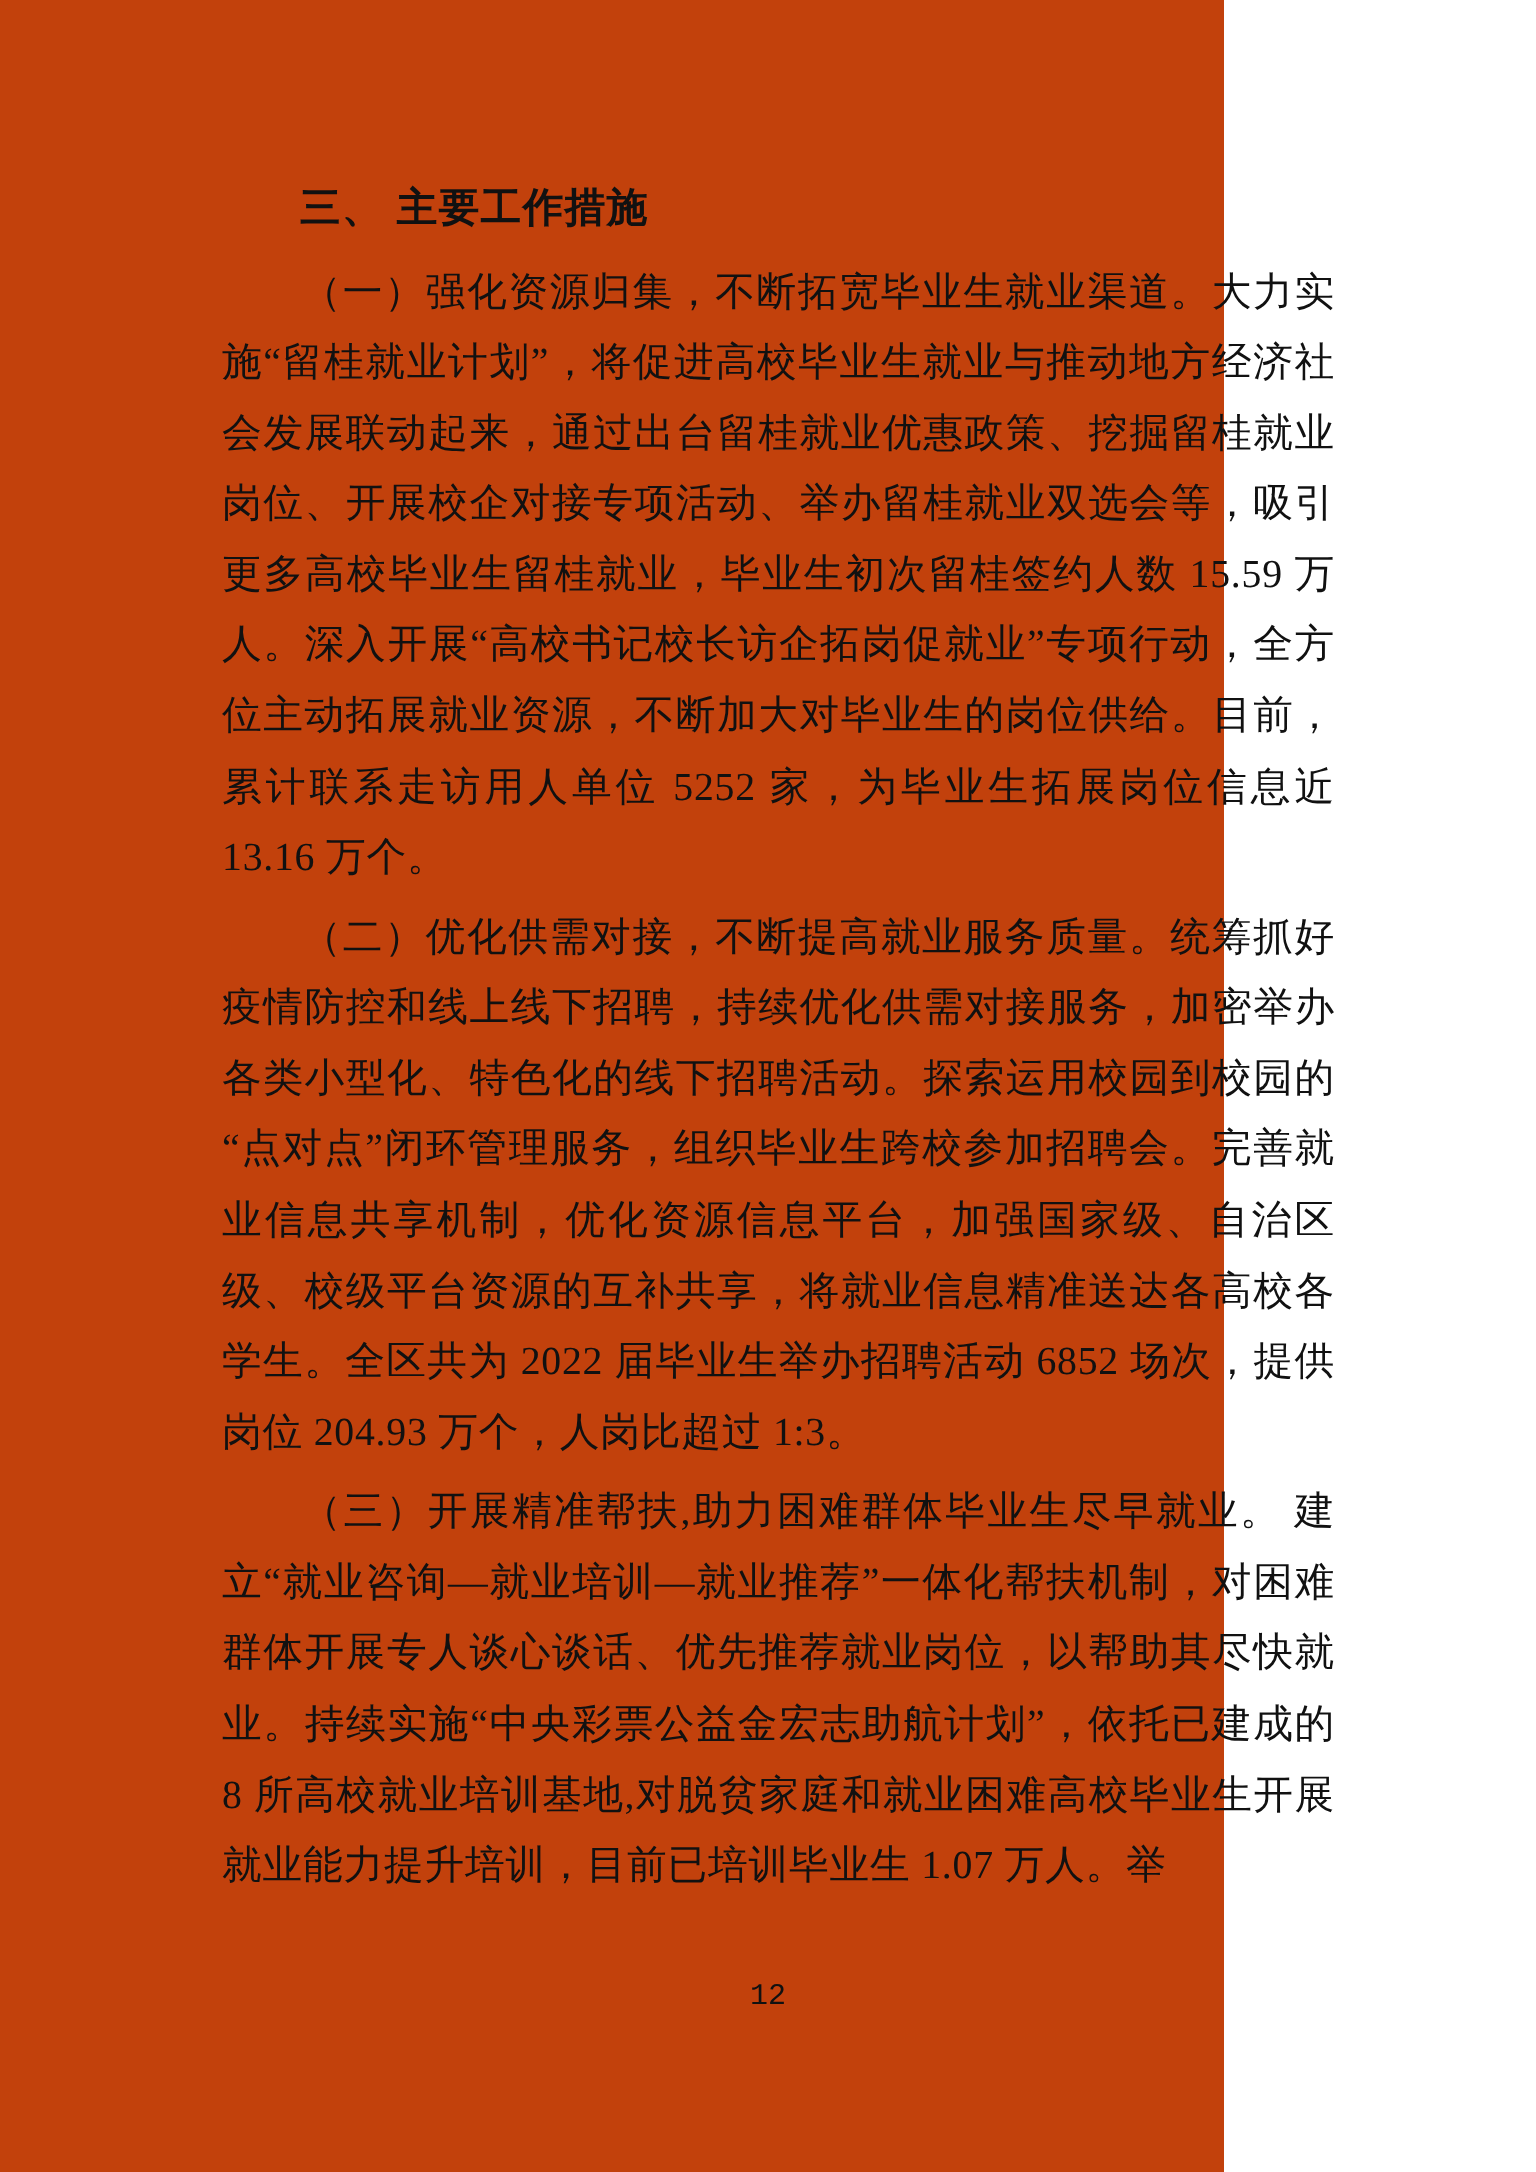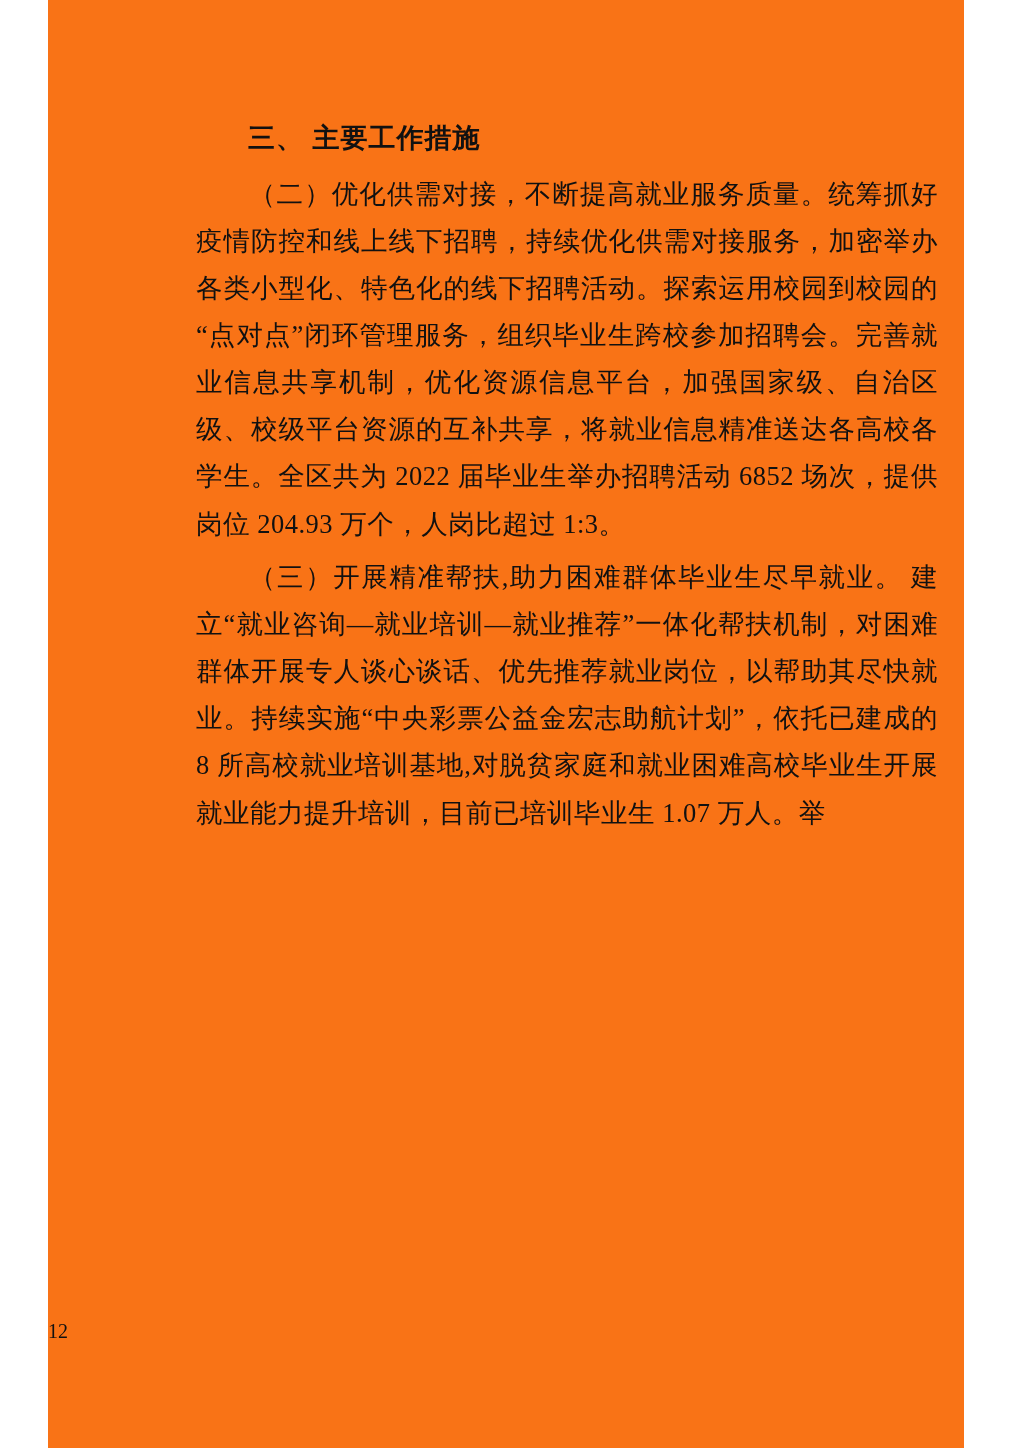--- a/index.html
+++ b/index.html
@@ -12,26 +12,25 @@
     height: 1448px;
     position: relative;
     font-family: "Liberation Serif", "DejaVu Serif", serif;
     color: #111111;
     overflow: hidden;
   }
   .page {
     position: absolute;
     left: 0;
     top: 0;
-    width: 916px;
+    width: 816px;
     height: 1448px;
-    background: #f97316;
+    background: #c2410c;
     box-sizing: border-box;
     padding: 0;
-    margin-left: 48px;
   }
   .content {
     position: absolute;
     left: 148px;
     top: 118px;
     width: 742px;
   }
   .heading {
     font-size: 27px;
     font-weight: bold;
@@ -51,34 +50,36 @@
     letter-spacing: 0.5px;
   }
   .para:last-child {
     margin-bottom: 0;
   }
   .page-number {
     position: absolute;
     left: 0;
     top: 1320px;
     width: 1024px;
+    text-align: center;
     font-size: 20px;
-    font-family: Liberation Serif, serif;
+    font-family: Liberation Mono, monospace;
     color: #111111;
   }
 </style>
 </head>
 <body>
 
 <div class="page">
 
   <div class="content">
 
     <h2 class="heading">三、 主要工作措施</h2>
 
+    <p class="para">（一）强化资源归集，不断拓宽毕业生就业渠道。大力实施“留桂就业计划”，将促进高校毕业生就业与推动地方经济社会发展联动起来，通过出台留桂就业优惠政策、挖掘留桂就业岗位、开展校企对接专项活动、举办留桂就业双选会等，吸引更多高校毕业生留桂就业，毕业生初次留桂签约人数 15.59 万人。深入开展“高校书记校长访企拓岗促就业”专项行动，全方位主动拓展就业资源，不断加大对毕业生的岗位供给。目前，累计联系走访用人单位 5252 家，为毕业生拓展岗位信息近 13.16 万个。</p>
 
     <p class="para">（二）优化供需对接，不断提高就业服务质量。统筹抓好疫情防控和线上线下招聘，持续优化供需对接服务，加密举办各类小型化、特色化的线下招聘活动。探索运用校园到校园的“点对点”闭环管理服务，组织毕业生跨校参加招聘会。完善就业信息共享机制，优化资源信息平台，加强国家级、自治区级、校级平台资源的互补共享，将就业信息精准送达各高校各学生。全区共为 2022 届毕业生举办招聘活动 6852 场次，提供岗位 204.93 万个，人岗比超过 1:3。</p>
 
     <p class="para">（三）开展精准帮扶,助力困难群体毕业生尽早就业。 建立“就业咨询—就业培训—就业推荐”一体化帮扶机制，对困难群体开展专人谈心谈话、优先推荐就业岗位，以帮助其尽快就业。持续实施“中央彩票公益金宏志助航计划”，依托已建成的 8 所高校就业培训基地,对脱贫家庭和就业困难高校毕业生开展就业能力提升培训，目前已培训毕业生 1.07 万人。举</p>
 
   </div>
 
   <div class="page-number">12</div>
 
 </div>

